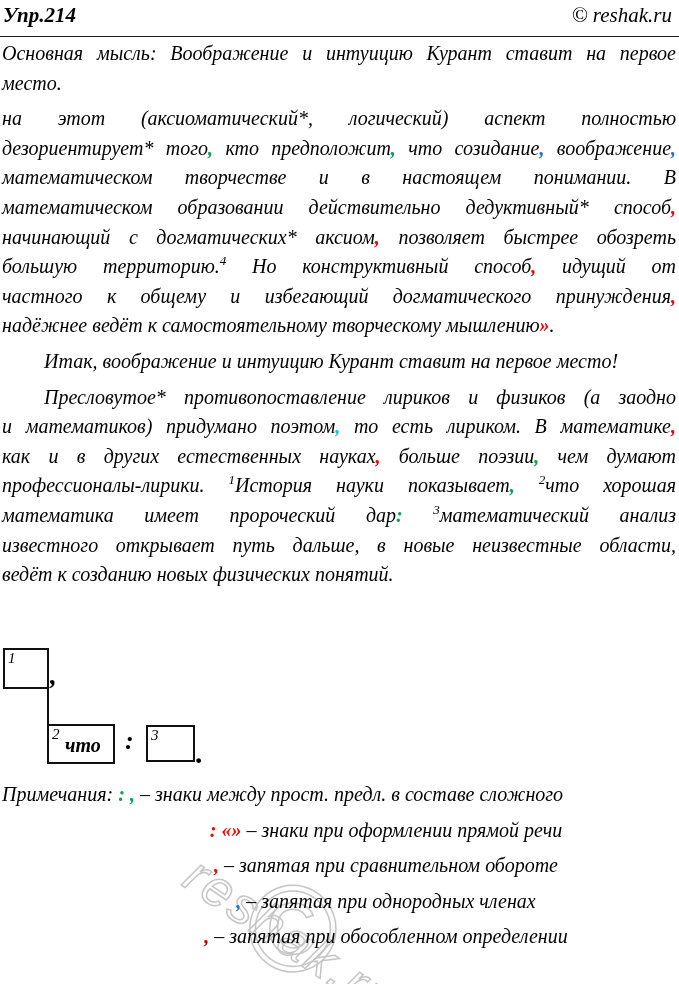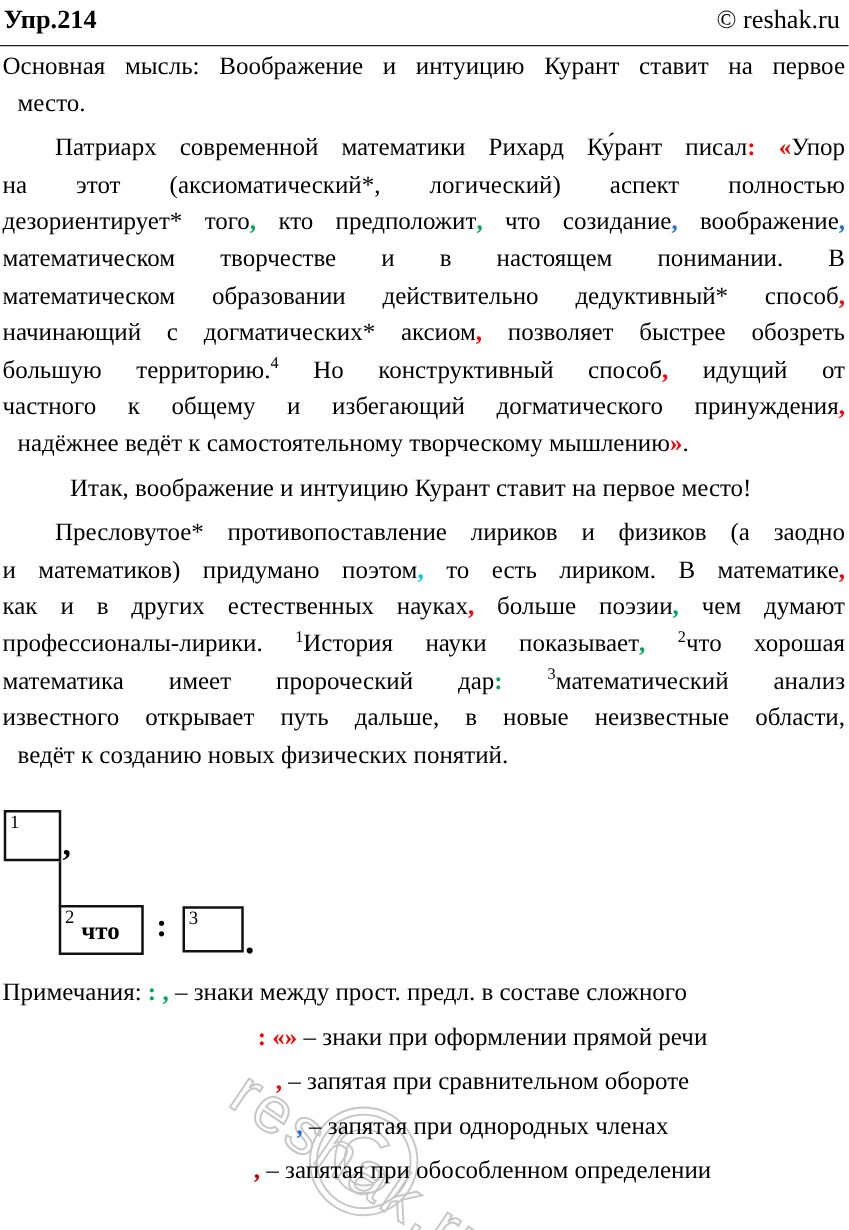--- a/index.html
+++ b/index.html
@@ -1,31 +1,31 @@
 <!DOCTYPE html>
 <html><head>
 <meta charset="utf-8">
 <style>
   html,body{margin:0;padding:0;}
   body{width:679px;height:984px;background:#ffffff;overflow:hidden;
        font-family:"Liberation Serif","DejaVu Serif",serif;color:#000;}
-  .page{position:relative;width:679px;height:984px;background:#fff;overflow:hidden;}
+  .page{position:relative;width:679px;height:984px;background:#fff;overflow:hidden;font-style:italic;}
 
   
   .header{position:absolute;top:3px;left:3px;right:7px;display:flex;
           justify-content:space-between;align-items:flex-start;font-size:21px;line-height:25px;}
   .ex-num{font-weight:bold;}
   .rule{position:absolute;top:36px;left:0;width:679px;border-top:1px solid #1c1c1c;}
 
   
   .content{position:absolute;top:39px;left:2px;width:674px;font-size:20px;line-height:29.6px;}
   .para{margin:0 0 0 0;}
   .para + .para{margin-top:6px;}
   .line{text-align:justify;text-align-last:justify;white-space:normal;}
-  .line.last{text-align-last:left;margin-left:12px;}
+  .line.last{text-align-last:left;}
   .line.indent{text-indent:42px;}
   .sup{vertical-align:super;font-size:13px;line-height:0;}
 
   
   .diagram{position:absolute;left:0;top:646px;width:679px;height:132px;}
   .dbox{position:absolute;border:2px solid #111;background:#fff;box-sizing:border-box;}
   .dbox .blabel{position:absolute;top:0px;left:3px;font-size:15px;line-height:16px;}
   .box1{left:3px;top:2px;width:46px;height:41px;}
   .box2{left:47px;top:78px;width:68px;height:40px;}
   .box3{left:146px;top:79px;width:49px;height:37px;}
@@ -61,21 +61,20 @@
     <span>© reshak.ru</span>
   </div>
   <div class="rule"></div>
 
   <div class="content">
     <div class="para">
       <div class="line"><span>Основная мысль: Воображение и интуицию Курант ставит на первое</span></div>
       <div class="line last"><span>место.</span></div>
     </div>
     <div class="para">
-      <div class="line indent"><span>Патриарх современной математики Рихард Ку́рант писал</span><span style="color: rgb(254, 0, 0); font-weight: bold;">:</span><span> </span><span style="color: rgb(254, 0, 0); font-weight: bold;">«</span><span>Упор</span></div>
       <div class="line"><span>на этот (аксиоматический*, логический) аспект полностью</span></div>
       <div class="line"><span>дезориентирует* того</span><span style="color: rgb(0, 166, 81); font-weight: bold;">,</span><span> кто предположит</span><span style="color: rgb(0, 166, 81); font-weight: bold;">,</span><span> что созидание</span><span style="color: rgb(31, 111, 214); font-weight: bold;">,</span><span> воображение</span><span style="color: rgb(31, 111, 214); font-weight: bold;">,</span></div>
       <div class="line"><span>математическом творчестве и в настоящем понимании. В</span></div>
       <div class="line"><span>математическом образовании действительно дедуктивный* способ</span><span style="color: rgb(254, 0, 0); font-weight: bold;">,</span></div>
       <div class="line"><span>начинающий с догматических* аксиом</span><span style="color: rgb(254, 0, 0); font-weight: bold;">,</span><span> позволяет быстрее обозреть</span></div>
       <div class="line"><span>большую территорию.</span><span class="sup">4</span><span> Но конструктивный способ</span><span style="color: rgb(254, 0, 0); font-weight: bold;">,</span><span> идущий от</span></div>
       <div class="line"><span>частного к общему и избегающий догматического принуждения</span><span style="color: rgb(254, 0, 0); font-weight: bold;">,</span></div>
       <div class="line last"><span>надёжнее ведёт к самостоятельному творческому мышлению</span><span style="color: rgb(254, 0, 0); font-weight: bold;">»</span><span>.</span></div>
     </div>
     <div class="para">

